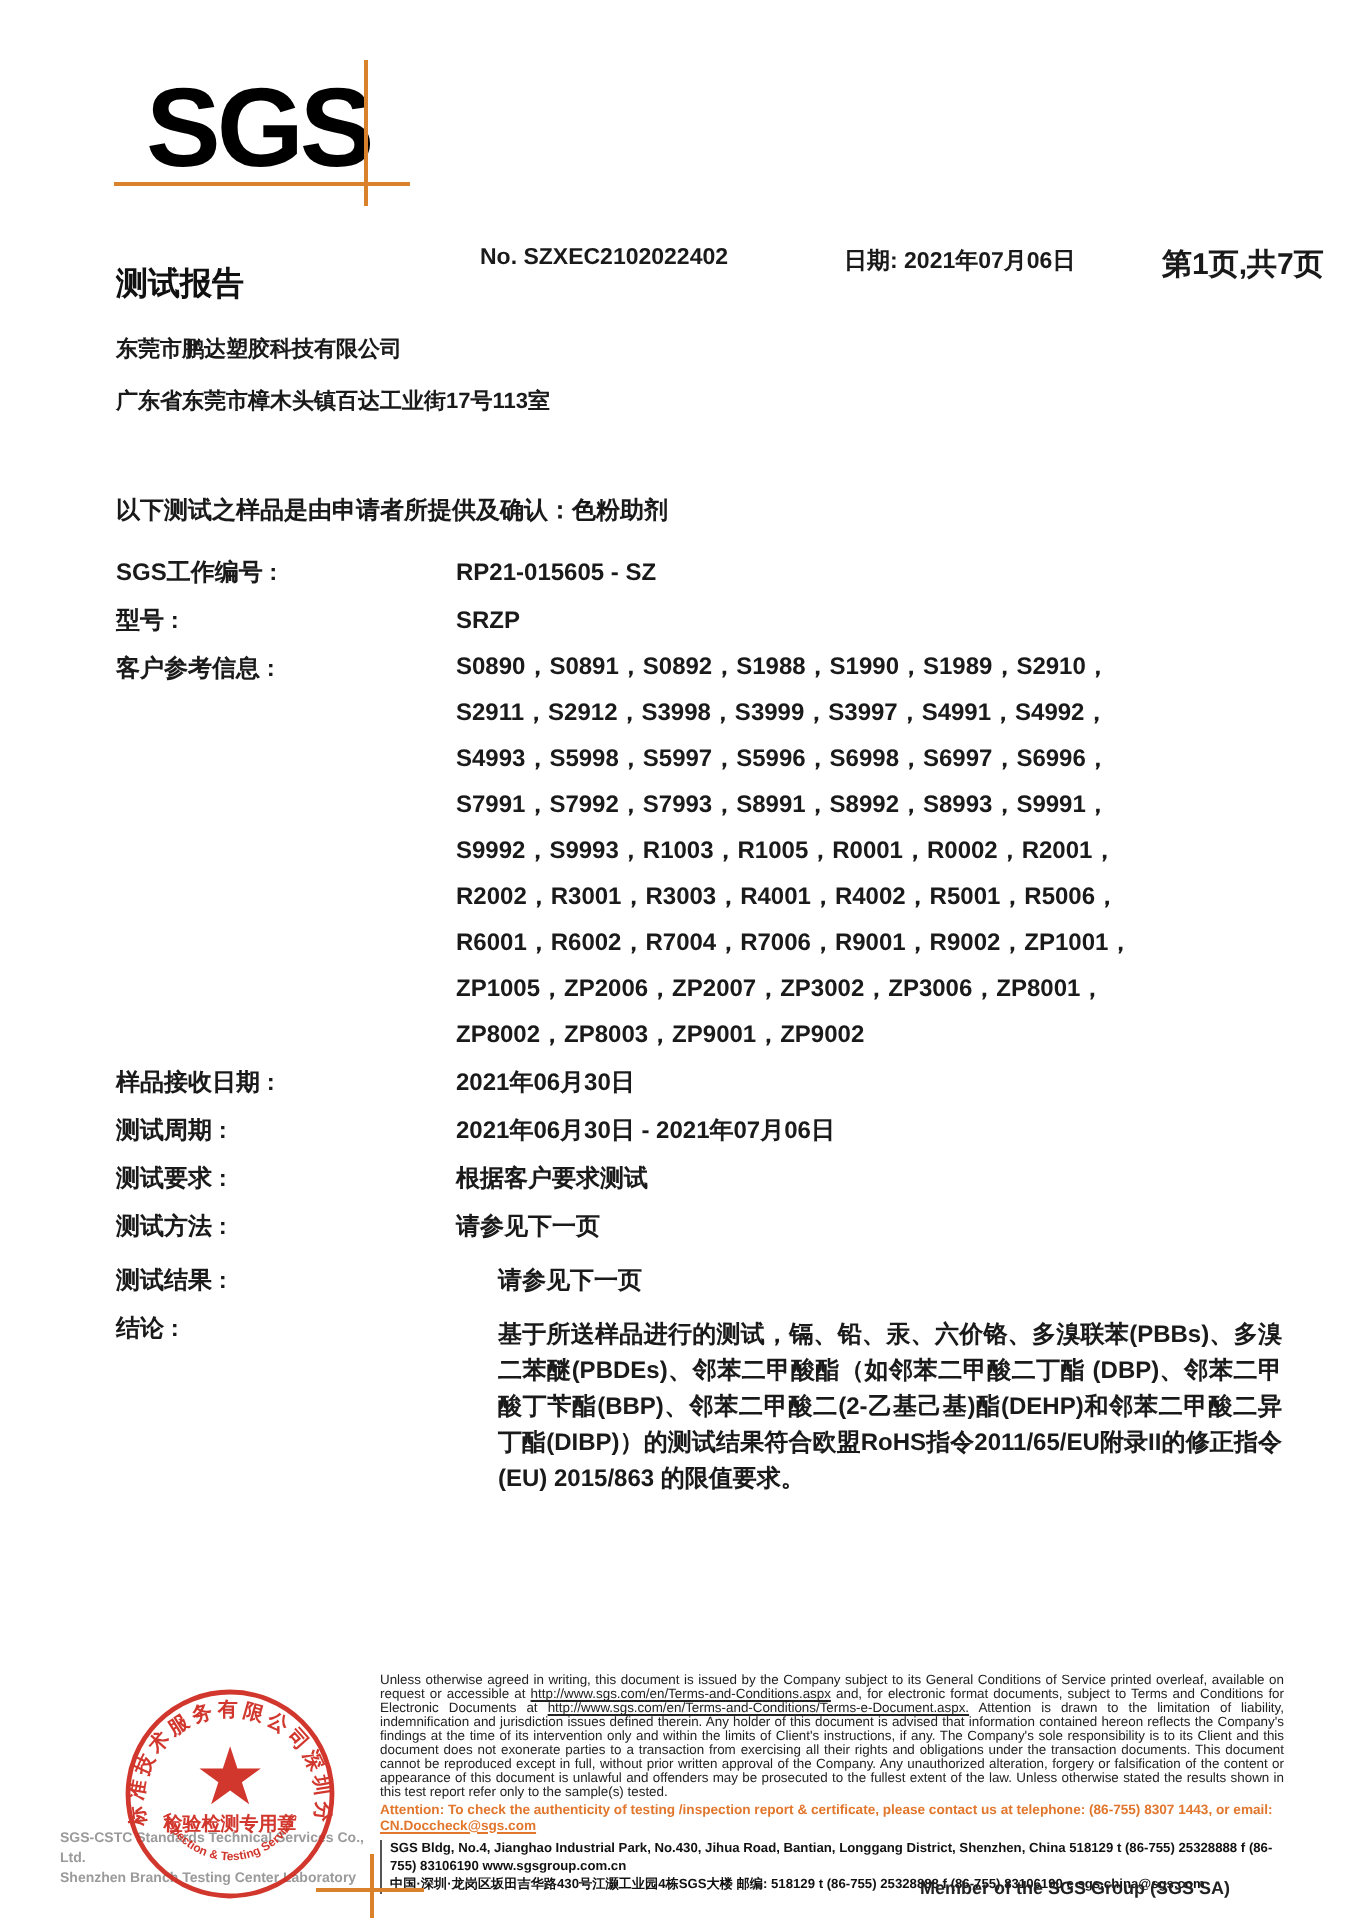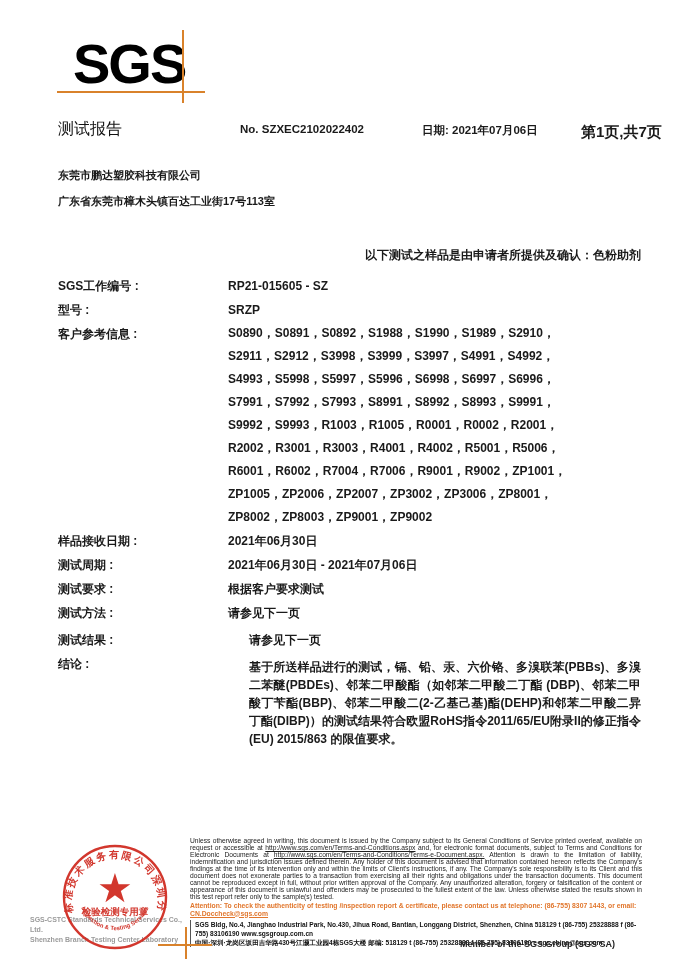--- a/index.html
+++ b/index.html
@@ -9,29 +9,29 @@
   }
   
   .logo-wrap{position:absolute;left:57px;top:28px;width:160px;height:78px;}
   .logo-text{
     position:absolute;left:16px;top:8px;font-size:56px;font-weight:bold;color:#000000;
     letter-spacing:-2px;line-height:56px;font-family:"Liberation Sans","DejaVu Sans",sans-serif;
   }
   .logo-hline{position:absolute;left:0;top:63px;width:148px;height:2px;background:#d9822b;}
   .logo-vline{position:absolute;left:125px;top:2px;width:2px;height:73px;background:#d9822b;}
   
-  .hdr-title{position:absolute;left:58px;top:119px;font-size:16px;font-weight:normal;color:#111;}
+  .hdr-title{position:absolute;left:58px;top:132px;font-size:16px;font-weight:bold;color:#111;}
   .hdr-no{position:absolute;left:240px;top:123px;font-size:11.5px;font-weight:600;}
   .hdr-date{position:absolute;left:422px;top:123px;font-size:11.5px;font-weight:600;}
   .hdr-page{position:absolute;left:558px;top:123px;font-size:15px;font-weight:600;margin-left:23px;}
   
   .company{position:absolute;left:58px;top:162px;font-size:11px;font-weight:600;line-height:26px;}
   
   .content{position:absolute;left:58px;top:248px;width:583px;font-size:12px;font-weight:600;}
-  .statement{line-height:14px;margin-bottom:12px;text-align:right;}
+  .statement{line-height:14px;margin-bottom:12px;}
   .kv-row{display:flex;align-items:flex-start;line-height:24px;}
   .kv-label{width:170px;flex:0 0 170px;}
   .kv-value{flex:1;}
   .refs .kv-value div{line-height:23px;}
   .row-gap{margin-top:3px;gap:21px;}
   .conclusion .kv-value{line-height:18px;padding-top:3px;text-align:justify;}
   .conclusion{line-height:18px;}
   
   .fine-print{
     position:absolute;left:190px;top:837px;width:452px;font-size:6.7px;line-height:7px;

